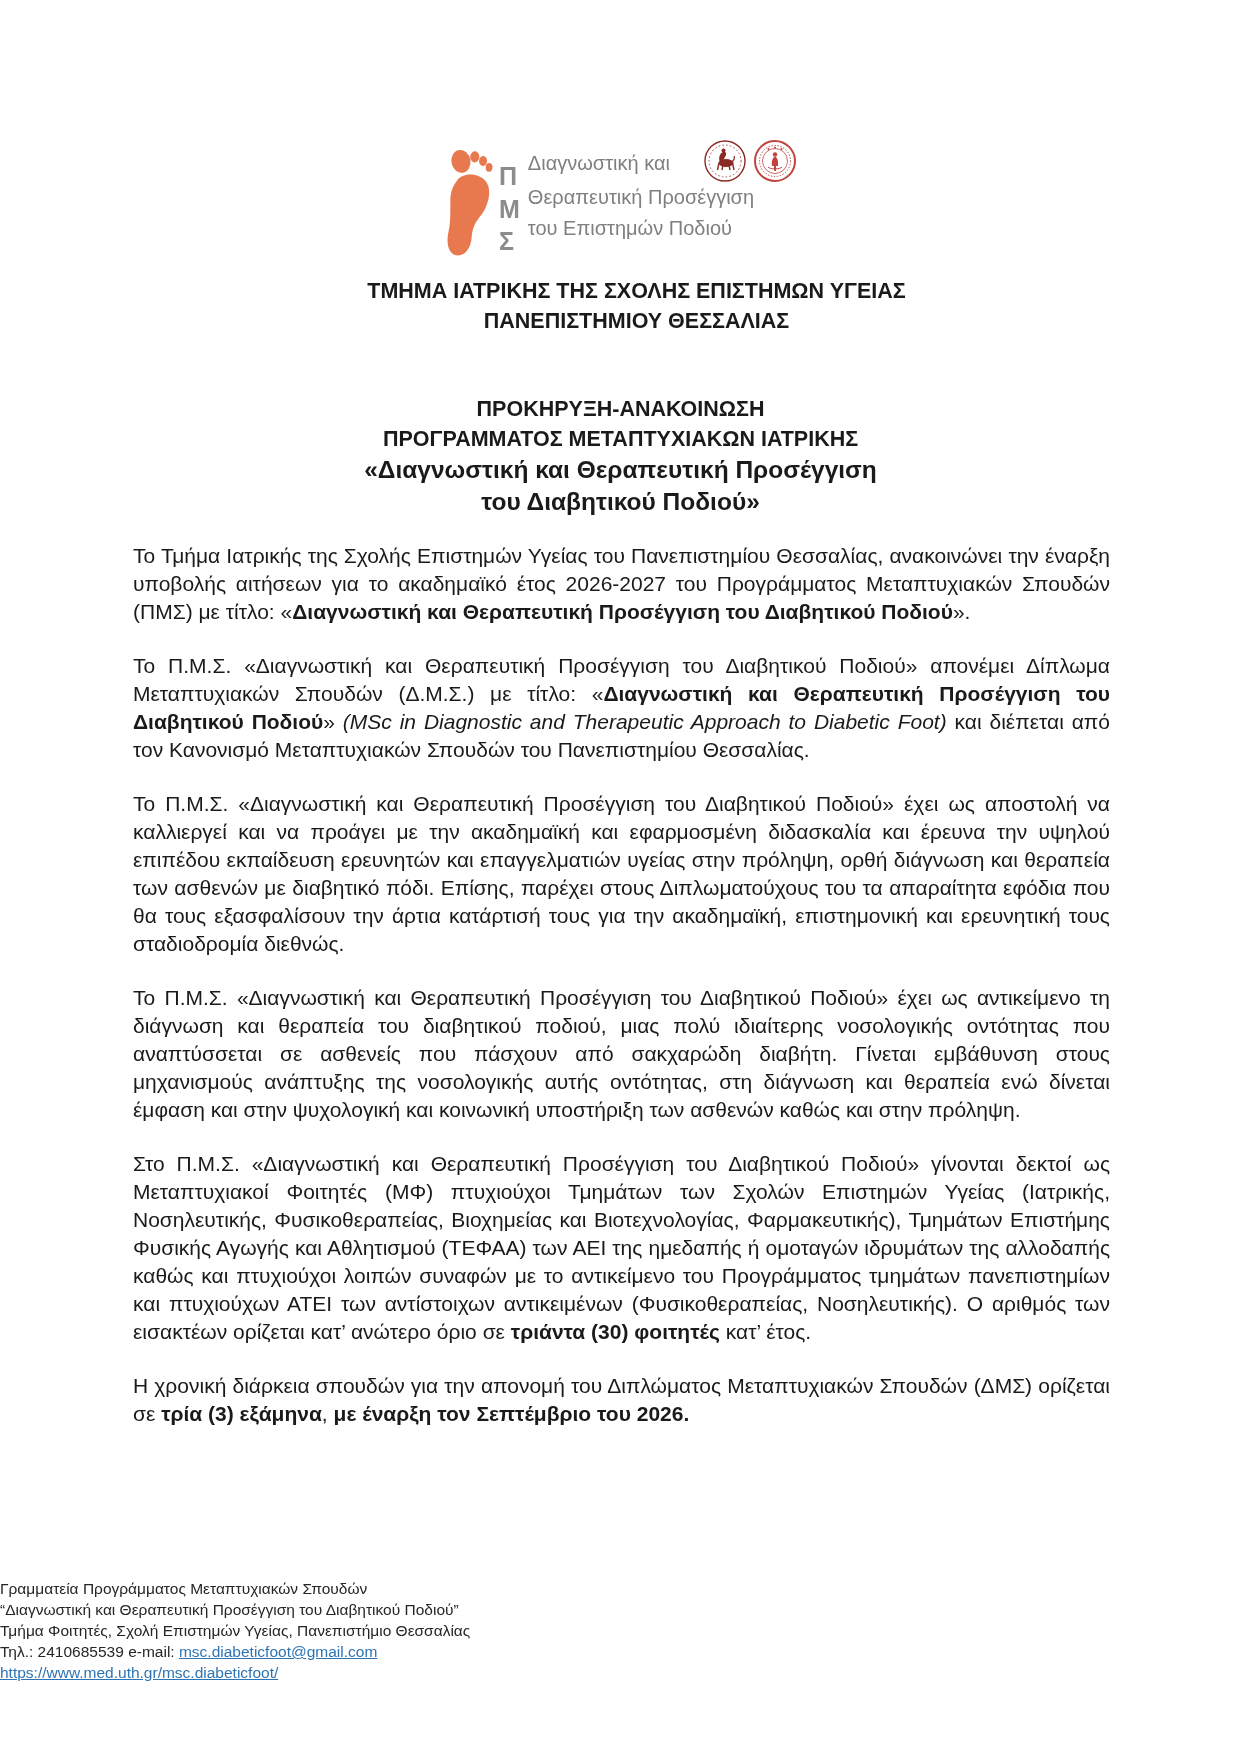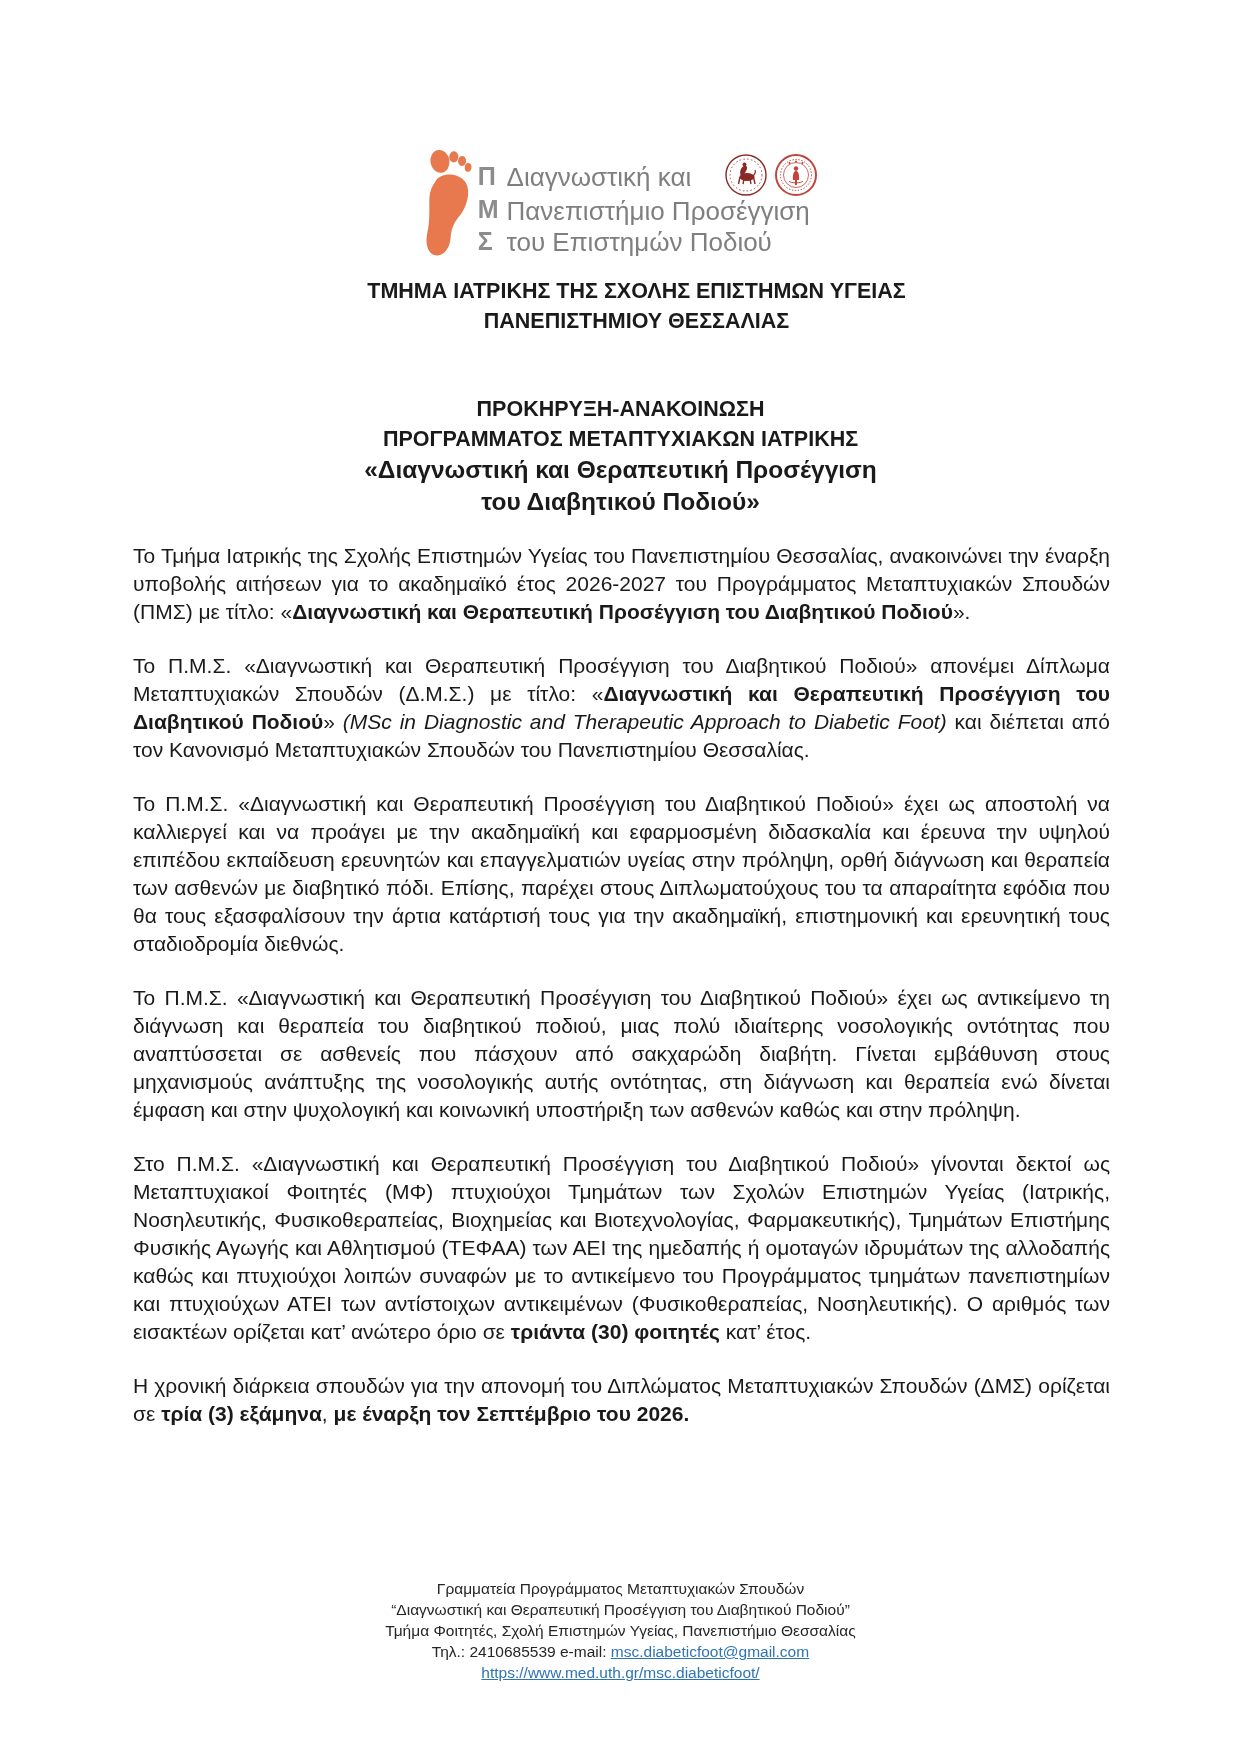--- a/index.html
+++ b/index.html
@@ -31,23 +31,22 @@
   }
   .footprint-wrap{width:46px;height:112px;color:var(--footprint);transform:rotate(4deg);flex:0 0 auto;}
   .footprint-wrap svg{width:100%;height:100%;display:block;}
   .acronym{
     display:flex;flex-direction:column;justify-content:space-between;
     height:90px;margin-top:16px;
     color:#8C8C8C;font-weight:700;font-size:25px;line-height:1;
     flex:0 0 auto;
   }
   .logo-text{
-    margin-top:14px;
     color:var(--logo-text);
-    font-size:26px;line-height:31px;
+    font-size:20px;line-height:31px;
     white-space:nowrap;
   }
   .logo-line1{display:flex;align-items:flex-start;gap:12px;}
   .seals{display:flex;gap:8px;margin-top:-8px;margin-left:22px;}
   .seal{width:42px;height:42px;display:block;}
   .seal-uth{color:var(--seal-dark);}
   .seal-med{color:var(--seal-red);}
   
   .dept-block{margin-top:16px;text-align:center;font-weight:700;font-size:21.5px;line-height:30px;padding-left:32px;}
   .announce-block{margin-top:58px;text-align:center;font-weight:700;font-size:21.5px;line-height:30px;}
@@ -58,21 +57,20 @@
     padding:0 131px 0 133px;
     font-size:21px;line-height:28px;
     text-align:justify;
     height:1056px;overflow:hidden;
   }
   .body-text p{margin:0 0 26px;}
   .body-text p:last-child{margin-bottom:0;}
   
   .footer{
     position:absolute;left:0;right:0;top:1578px;
-    text-align:center;
     font-size:15.5px;line-height:21px;
     color:#262626;
   }
   .footer a{color:var(--link);text-decoration:underline;cursor:pointer;}
 </style>
 </head>
 <body>
 
 <div class="page">
 
@@ -114,21 +112,21 @@
             <circle cx="14.5" cy="9" r="1" fill="currentColor"></circle>
               <circle cx="21" cy="7.5" r="1" fill="currentColor"></circle>
               <circle cx="27.5" cy="9" r="1" fill="currentColor"></circle>
 
             <circle cx="21" cy="14.5" r="2.2" fill="currentColor"></circle>
             <path d="M21,16.5 C18,18 17.5,22 18,26 L20,26 L20,31 L22,31 L22,26 L24,26 C24.5,22 24,18 21,16.5 Z" fill="currentColor"></path>
             <path d="M14,27 C16,29.5 26,29.5 28,27" stroke="currentColor" stroke-width="1" fill="none"></path>
           </svg>
         </span>
       </div>
-      <div>Πανεπιστήμιο Προσέγγιση</div>
+      <div>Θεραπευτική Προσέγγιση</div>
       <div>του Επιστημών Ποδιού</div>
     </div>
   </div>
 
   <div class="dept-block">
     <div>ΤΜΗΜΑ ΙΑΤΡΙΚΗΣ ΤΗΣ ΣΧΟΛΗΣ ΕΠΙΣΤΗΜΩΝ ΥΓΕΙΑΣ</div>
     <div>ΠΑΝΕΠΙΣΤΗΜΙΟΥ ΘΕΣΣΑΛΙΑΣ</div>
   </div>
 
   <div class="announce-block">

